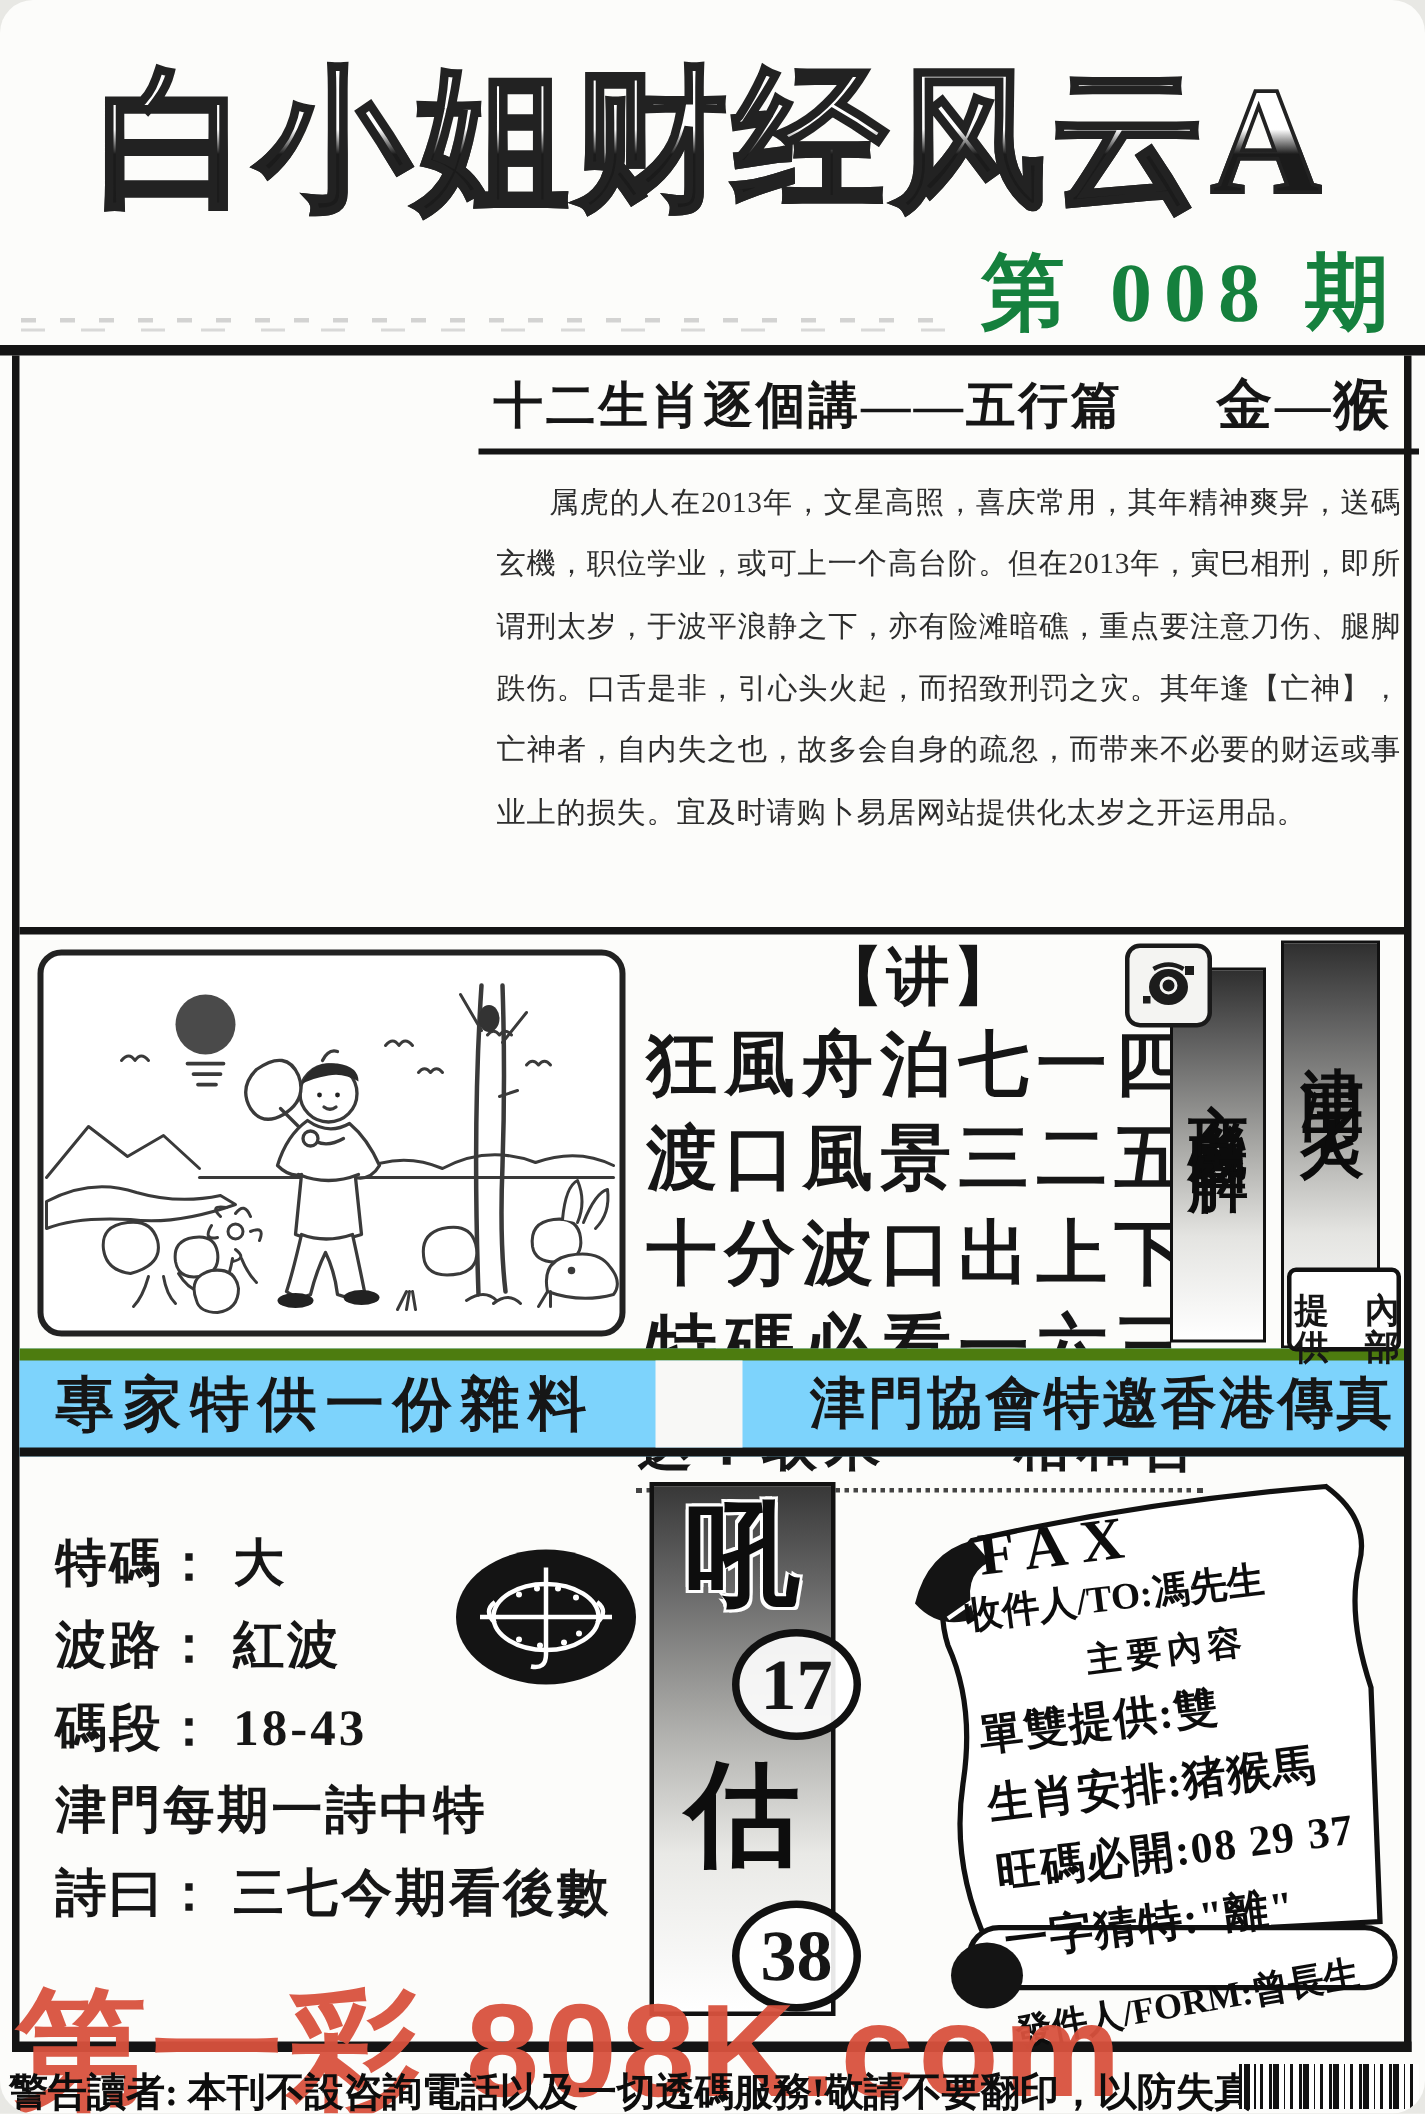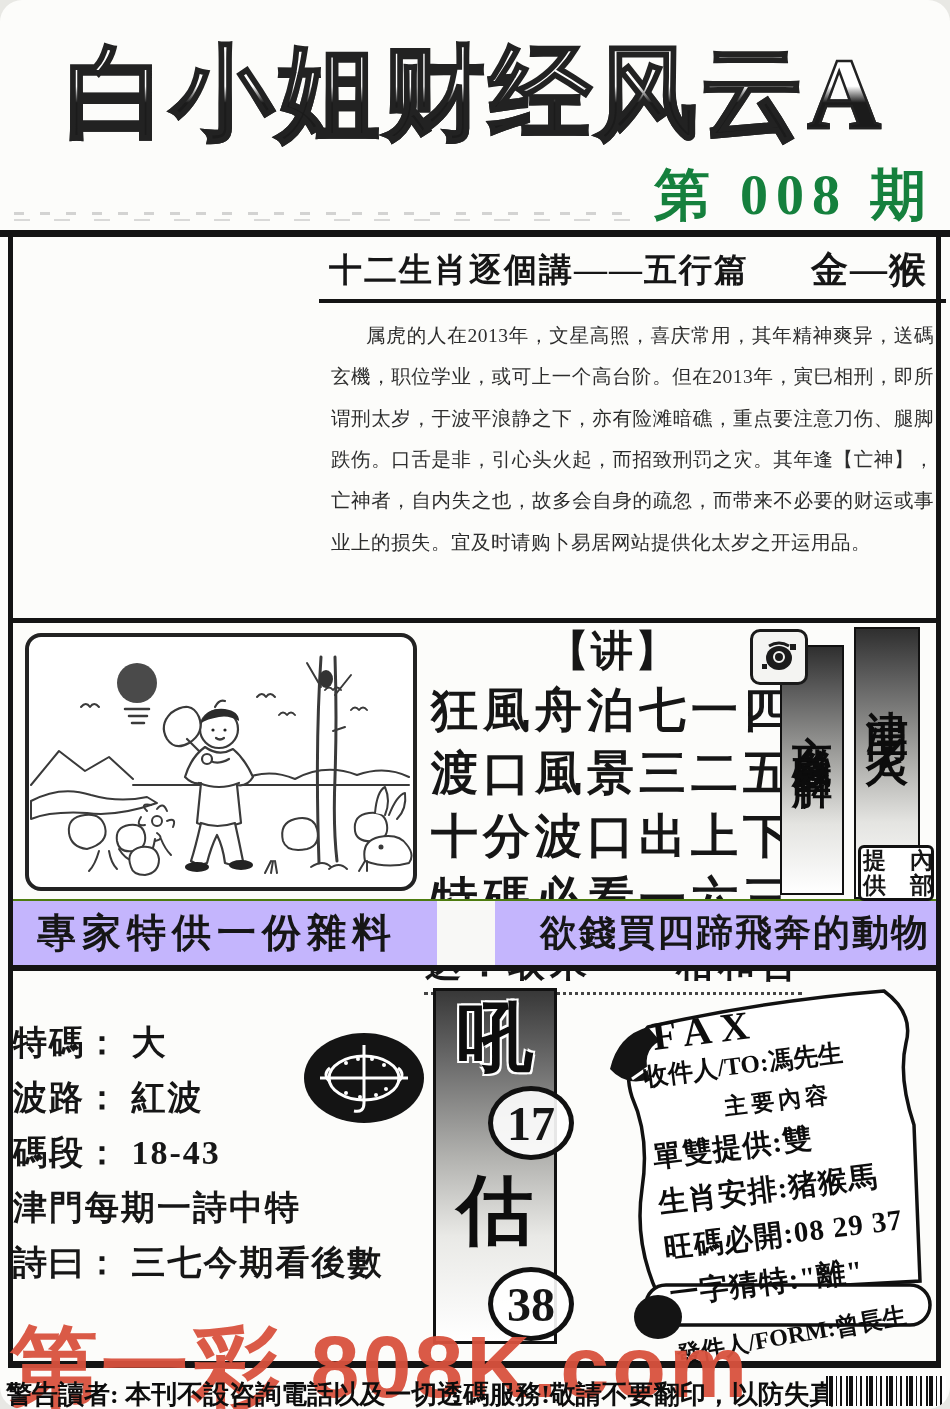--- a/index.html
+++ b/index.html
@@ -90,37 +90,37 @@
   .ribbon-xuanji .ribbon-text{margin-top:56px;font-size:40px;}
   .ribbon-jinmen{right:16px;top:390px;width:66px;height:272px;}
   .seal{
     position:absolute;right:128px;top:392px;width:58px;height:56px;
     border:3px solid #1a1a1a;border-radius:10px;background:#f4f4f2;
     display:flex;align-items:center;justify-content:center;z-index:3;
   }
   .corner-box{
     position:absolute;right:2px;top:608px;width:76px;height:56px;
     border:3px solid #111;border-radius:6px;background:#fff;z-index:4;
-    display:flex;justify-content:space-around;padding:0 2px;gap:24px;
+    display:flex;justify-content:space-around;padding:13px 2px;gap:24px;
   }
   .corner-col{width:28px;font-size:23px;font-weight:bold;line-height:25px;
     word-break:break-all;text-align:center;}
 
   
   .band{
     position:absolute;left:0;right:0;top:662px;height:72px;
-    background:#c4b5fd;border-top:2px solid #4d7c0f;border-bottom:6px solid #141414;
+    background:#7dd3fc;border-top:8px solid #4d7c0f;border-bottom:6px solid #141414;
   }
   .band-gap{position:absolute;left:424px;top:0;bottom:0;width:58px;background:#f8f8f6;}
   .band-inner{position:relative;display:flex;align-items:center;height:100%;}
   .band-left{margin-left:24px;font-size:39px;font-weight:bold;letter-spacing:6px;}
   .band-right{margin-left:auto;margin-right:6px;font-size:37px;font-weight:bold;letter-spacing:2px;}
 
   
-  .tips-list{position:absolute;left:0;top:778px;width:410px;}
+  .tips-list{position:absolute;left:24px;top:778px;width:410px;}
   .tip-line{font-size:34px;font-weight:bold;letter-spacing:2px;line-height:55px;white-space:nowrap;}
   .oval-seal{position:absolute;left:287px;top:792px;width:128px;height:98px;}
   .grad-col{
     position:absolute;left:420px;top:751px;width:124px;height:356px;
     border:3px solid #111;
     background:linear-gradient(180deg,#383838 0%,#6a6a6a 20%,#b3b3b0 48%,#e9e9e6 70%,#fff 100%);
     display:flex;flex-direction:column;align-items:center;overflow:visible;z-index:5;
   }
   .grad-char{
     font-size:76px;font-weight:bold;line-height:1.12;color:#0d0d0d;
@@ -268,21 +268,21 @@
     </div>
     <div class="corner-box">
       <div class="corner-col">提供</div>
       <div class="corner-col">內部</div>
     </div>
 
     <div class="band">
       <div class="band-gap"></div>
       <div class="band-inner">
         <span class="band-left">專家特供一份雜料</span>
-        <span class="band-right">欲錢買四蹄飛奔的動物</span>
+        <span class="band-right">津門協會特邀香港傳真</span>
       </div>
     </div>
 
     <div class="tips-list">
       <div class="tip-line">特碼： 大</div>
       <div class="tip-line">波路： 紅波</div>
       <div class="tip-line">碼段： 18-43</div>
       <div class="tip-line">津門每期一詩中特</div>
       <div class="tip-line">詩曰： 三七今期看後數</div>
     </div>

